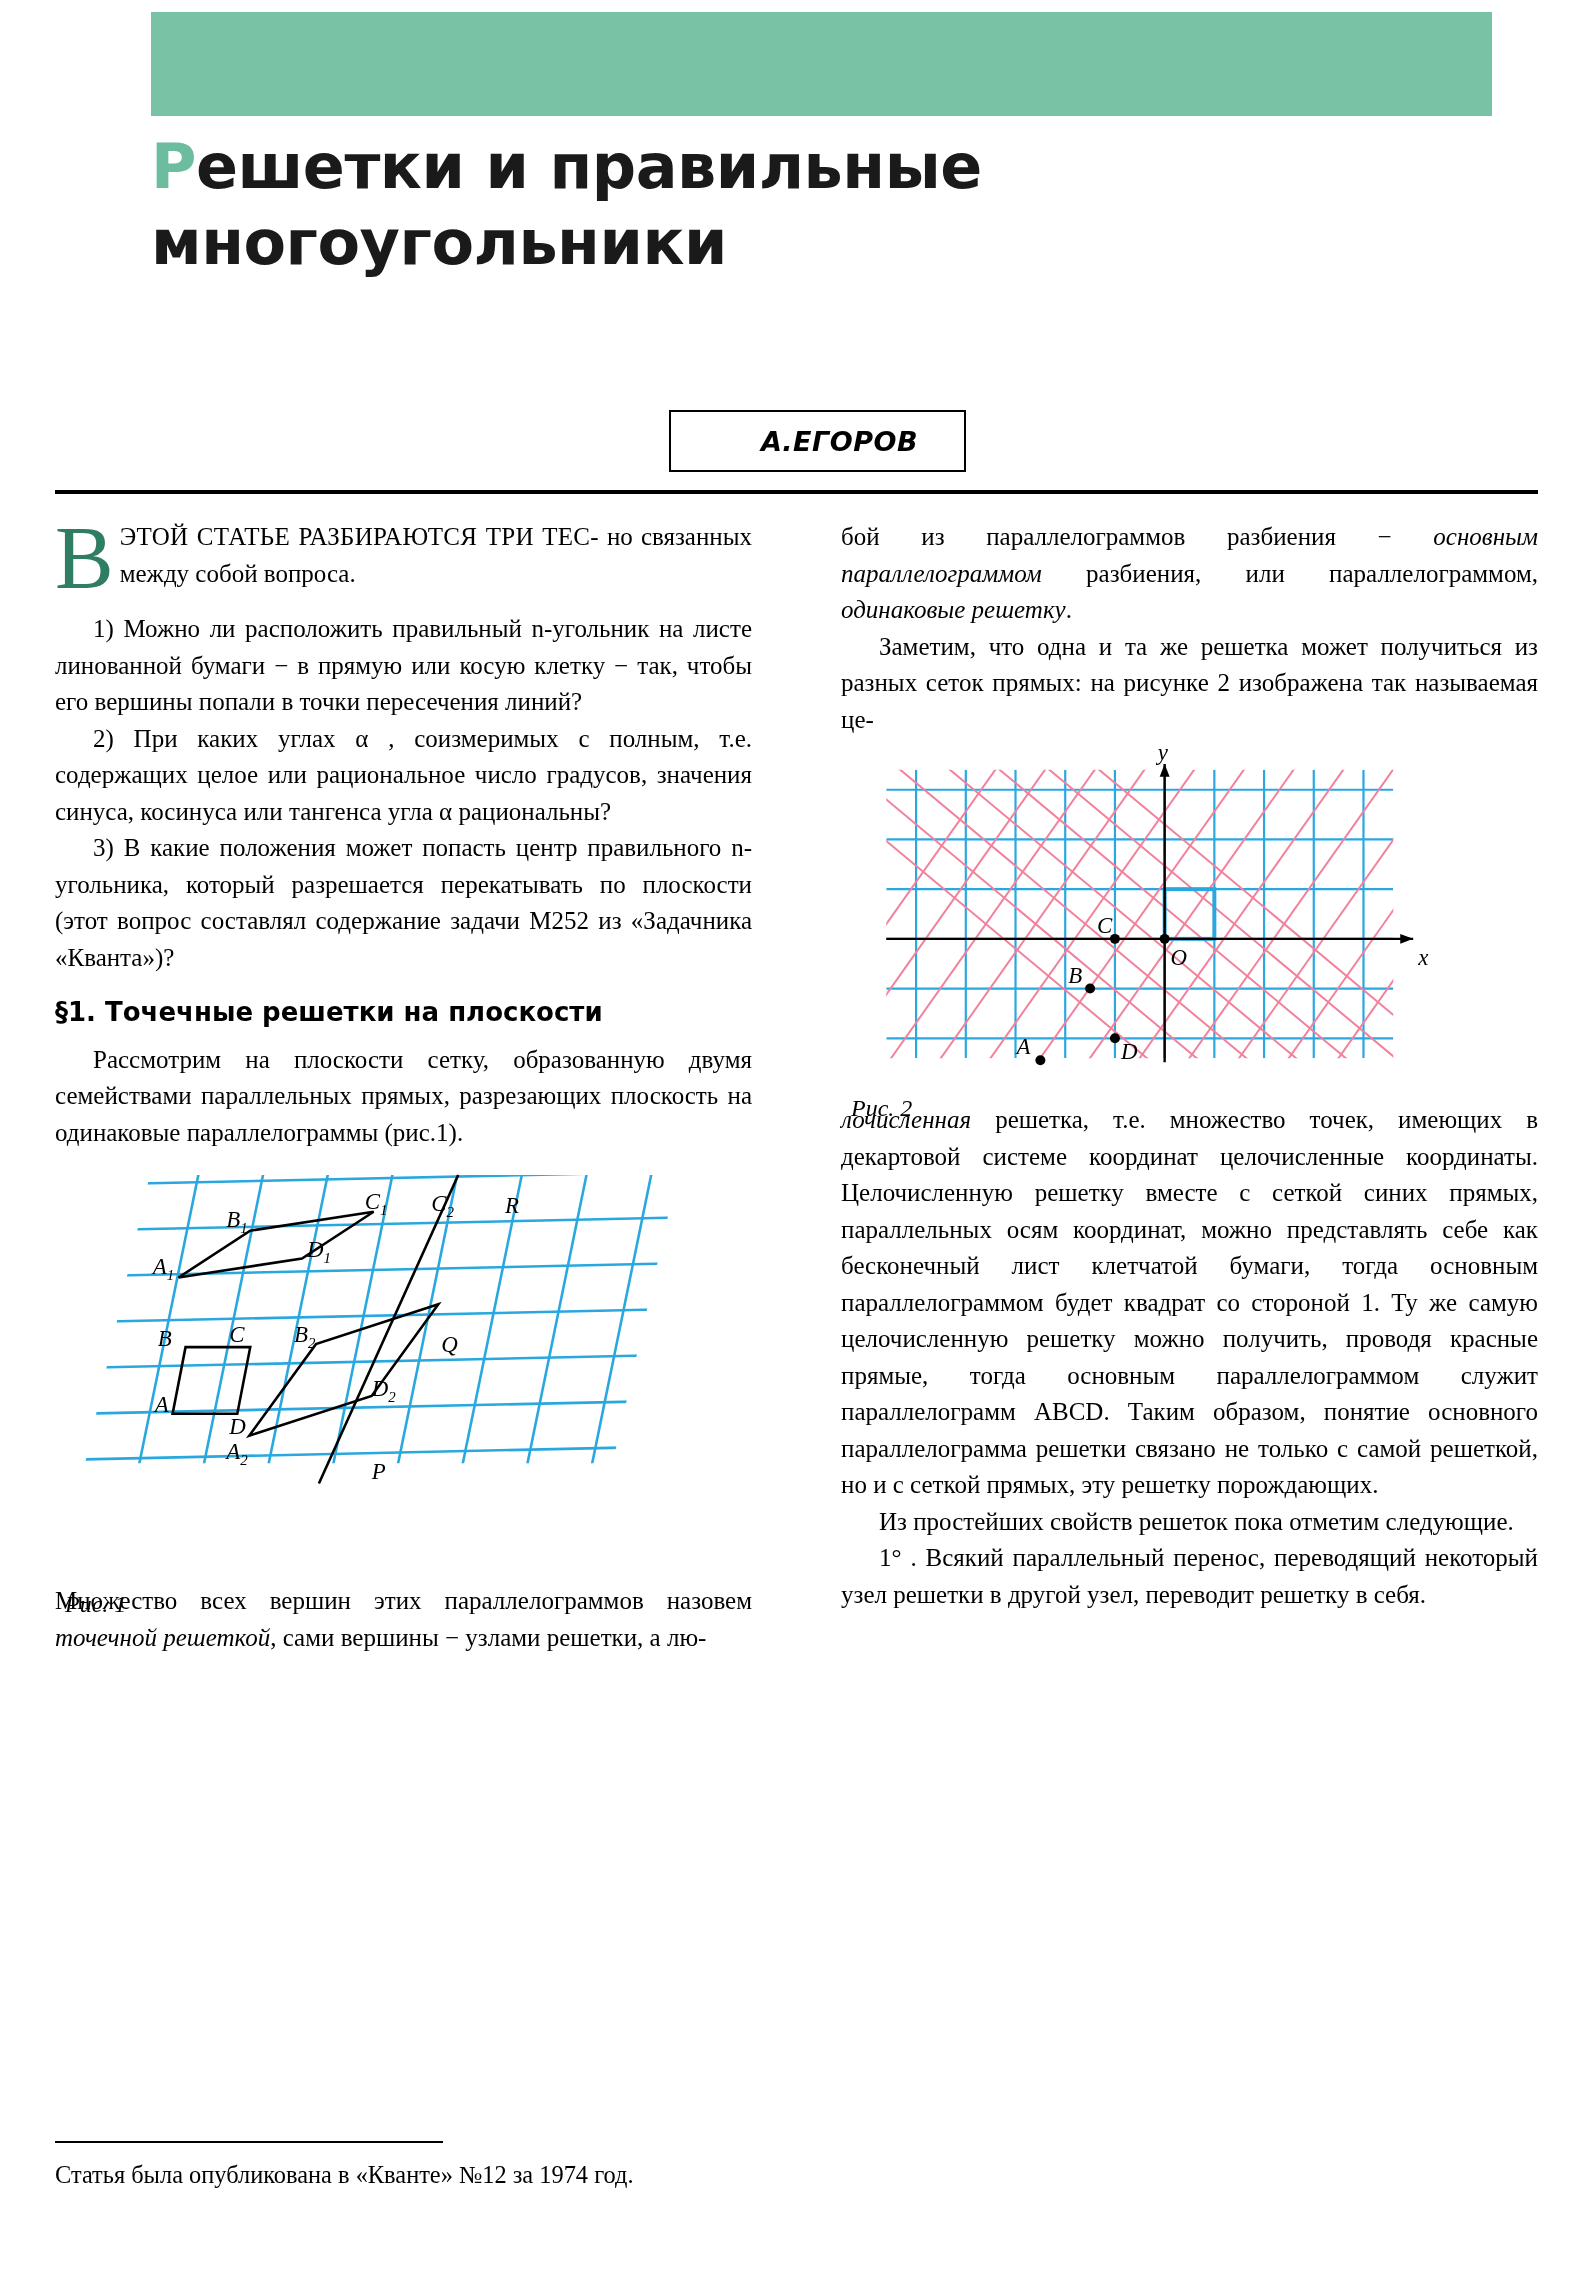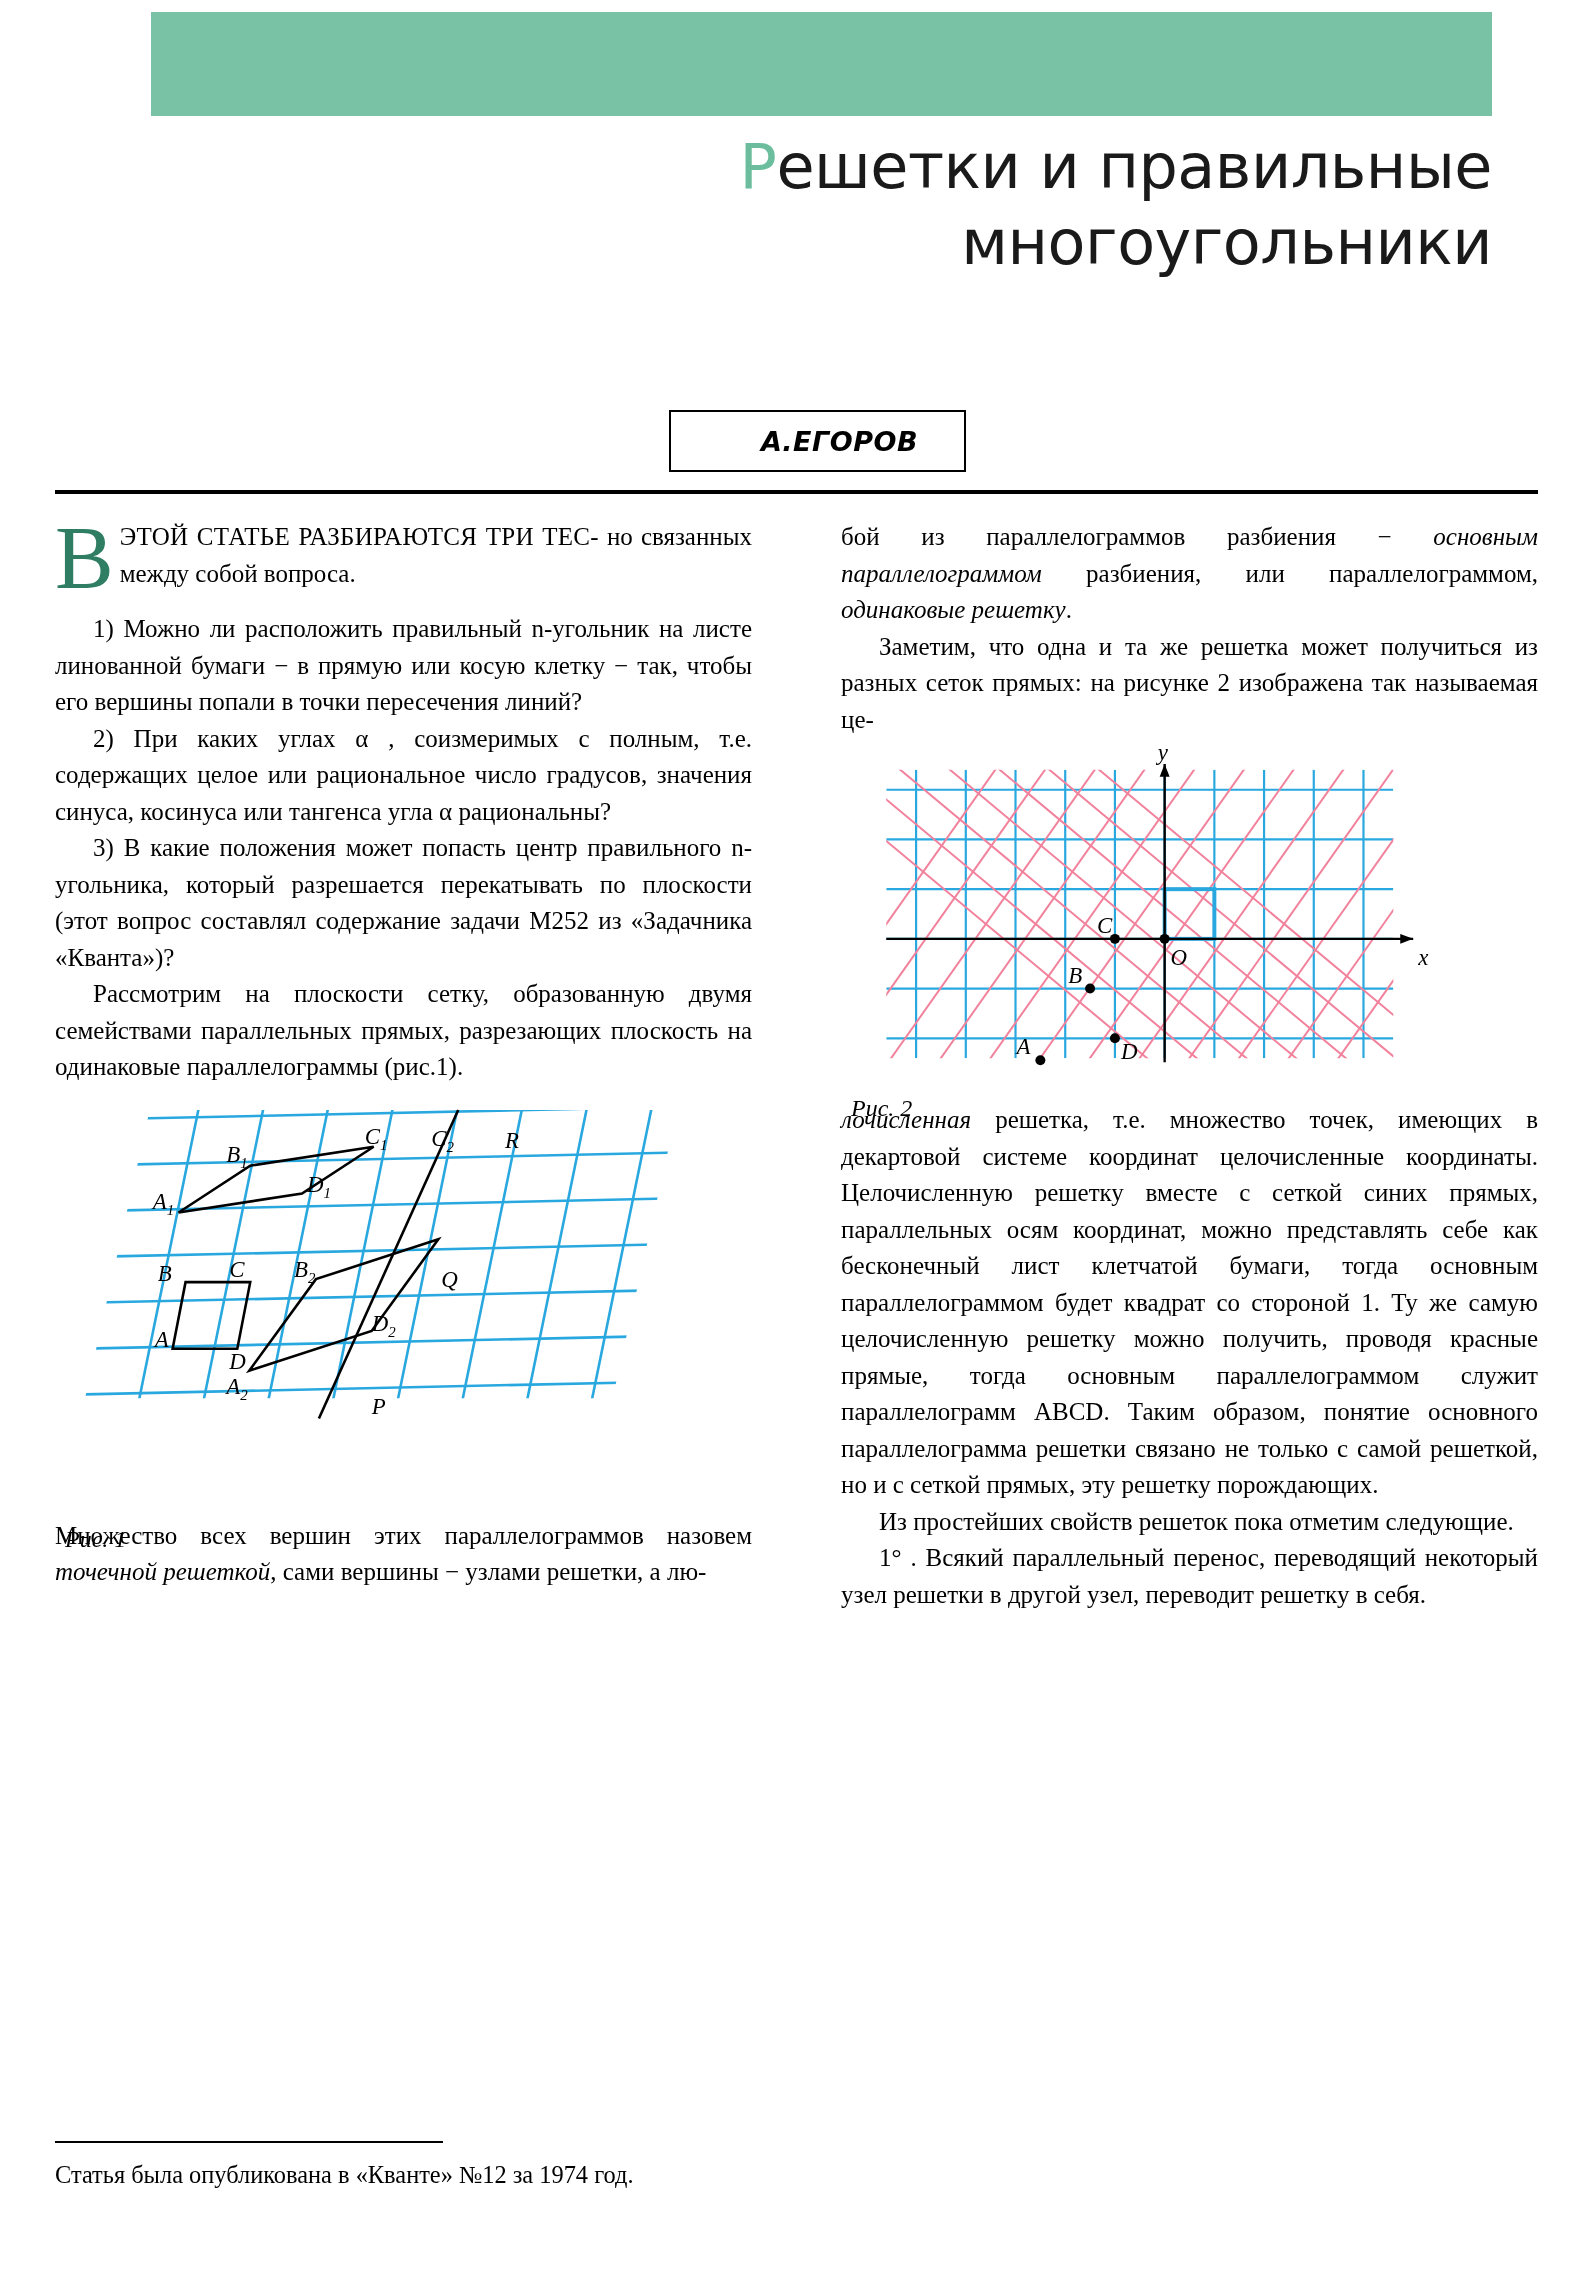--- a/index.html
+++ b/index.html
@@ -27,25 +27,25 @@
     top: 12px;
     width: 1341px;
     height: 104px;
     background: #79c2a6;
   }
   .title {
     position: absolute;
     left: 151px;
     top: 129px;
     width: 1341px;
-    text-align: right;
+    text-align: left;
     font-family: "DejaVu Sans", sans-serif;
     font-size: 62px;
     line-height: 1.22;
-    font-weight: 400;
+    font-weight: 700;
     color: #1a1a1a;
     letter-spacing: -0.5px;
   }
   .title .drop {
     color: #6bbd9d;
   }
   .author-box {
     position: absolute;
     left: 669px;
     top: 410px;
@@ -186,20 +186,21 @@
 
     <p class="dropcap-para">
       <span class="dropcap">В</span><span class="smallcaps">ЭТОЙ СТАТЬЕ РАЗБИРАЮТСЯ ТРИ ТЕС-</span>
       <span>но связанных между собой вопроса.</span>
     </p>
 
     <p><span>1) Можно ли расположить правильный n-угольник на листе линованной бумаги − в прямую или косую клетку − так, чтобы его вершины попали в точки пересечения линий?</span></p>
     <p><span>2) При каких углах α , соизмеримых с полным, т.е. содержащих целое или рациональное число градусов, значения синуса, косинуса или тангенса угла α рациональны?</span></p>
     <p><span>3) В какие положения может попасть центр правильного n-угольника, который разрешается перекатывать по плоскости (этот вопрос составлял содержание задачи М252 из «Задачника «Кванта»)?</span></p>
 
+    <h2 class="section">§1. Точечные решетки на плоскости</h2>
 
     <p><span>Рассмотрим на плоскости сетку, образованную двумя семействами параллельных прямых, разрезающих плоскость на одинаковые параллелограммы (рис.1).</span></p>
 
     <div class="fig1-wrap">
       <svg width="697" height="418" viewBox="0 0 700 420" style="font-size:25.5px">
         <defs>
           <clipPath id="clip1">
             <polygon points="95,10 625,10 560,300 30,300"></polygon>
           </clipPath>
         </defs>

